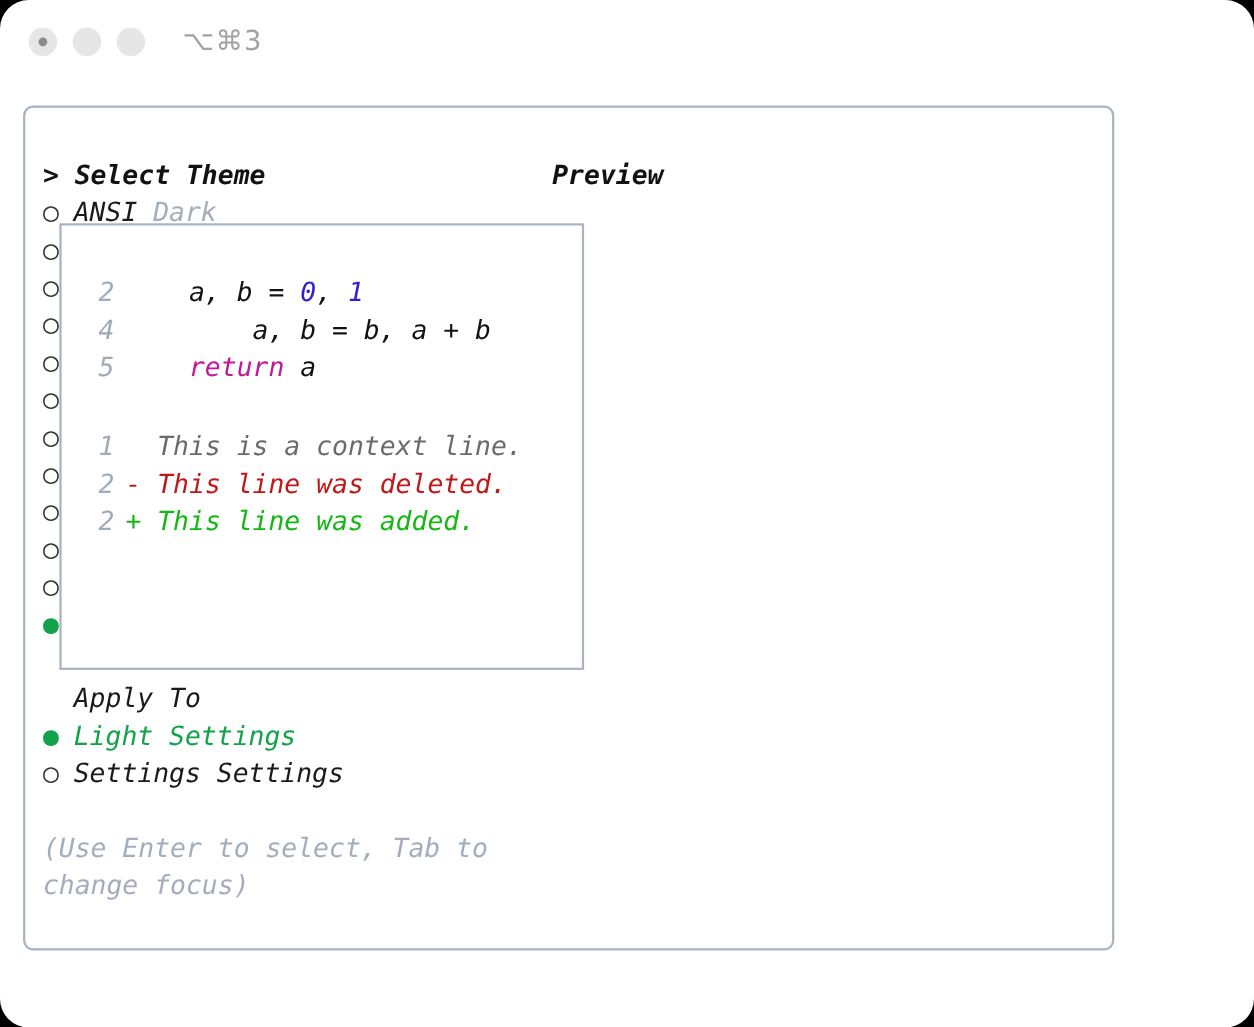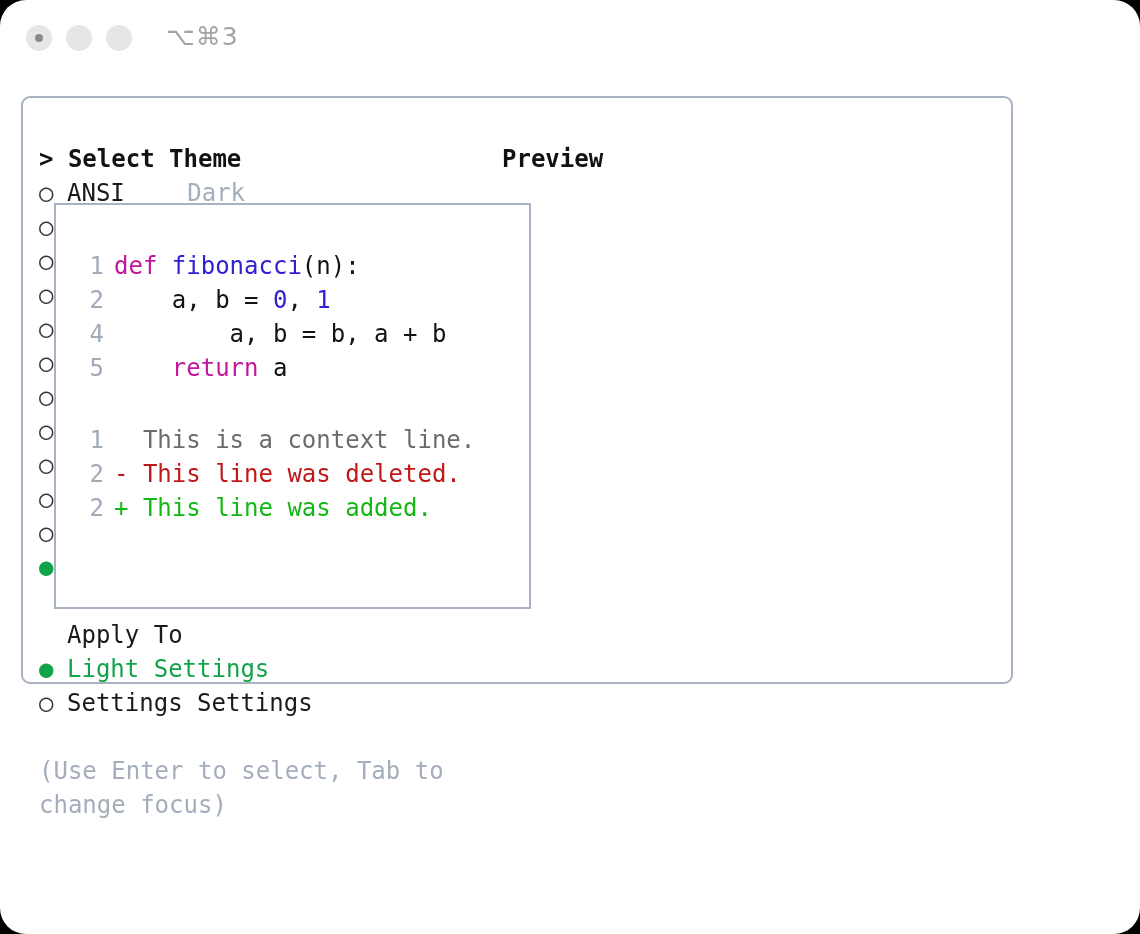--- a/index.html
+++ b/index.html
@@ -62,25 +62,26 @@
     font-family: "DejaVu Sans", "Liberation Sans", sans-serif;
     white-space: pre;
   }
 
   
   #panel {
     position: absolute;
     left: 21px;
     top: 96px;
     width: 992px;
-    height: 588px;
+    height: 768px;
     border: 2px solid #a8b2c0;
     border-radius: 9px;
     box-sizing: border-box;
     background: #ffffff;
+    font-style: italic;
   }
 
   
   #left-col {
     position: absolute;
     left: 16px;
     top: 44px;
     width: 440px;
   }
   #right-col {
@@ -113,21 +114,21 @@
     display: block;
   }
   .bullet {
     display: inline-block;
     width: 28px;
     color: #333333;
   }
   .bullet.sel { color: #12a34a; }
   .opt-label { color: #1a1a1a; }
   .opt-label.sel { color: #12a34a; }
-  .opt-kind { color: #a3adbb; margin-left: 48px; }
+  .opt-kind { color: #a3adbb; }
 
   #apply-block { margin-top: 34px; }
 
   #hint {
     margin-top: 34px;
     font-size: 24px;
     line-height: 34px;
     color: #a3adbb;
     width: 410px;
     white-space: pre-wrap;
@@ -218,21 +219,20 @@
       <div id="hint">(Use Enter to select, Tab to change focus)</div>
     </div>
 
     <div id="right-col">
       <div class="section-heading">Preview</div>
     </div>
 
     <div id="preview-box">
       <div id="code-area">
         <div id="code-lines">
-            <div class="code-line"><span class="ln">1</span><span class="kw">def </span><span class="fn">fibonacci</span><span class="plain">(n):</span></div>
             <div class="code-line"><span class="ln">2</span><span class="plain">    a, b = </span><span class="num">0</span><span class="plain">, </span><span class="num">1</span></div>
             <div class="code-line"><span class="ln">4</span><span class="plain">        a, b = b, a + b</span></div>
             <div class="code-line"><span class="ln">5</span><span class="plain">    </span><span class="kw">return</span><span class="plain"> a</span></div>
           </div>
         <div id="diff-lines" class="diff-block">
             <div class="code-line"><span class="ln">1</span><span class="diff-ctx"> </span><span class="diff-ctx"> This is a context line.</span></div>
             <div class="code-line"><span class="ln">2</span><span class="diff-del">-</span><span class="diff-del"> This line was deleted.</span></div>
             <div class="code-line"><span class="ln">2</span><span class="diff-add">+</span><span class="diff-add"> This line was added.</span></div>
           </div>
       </div>

